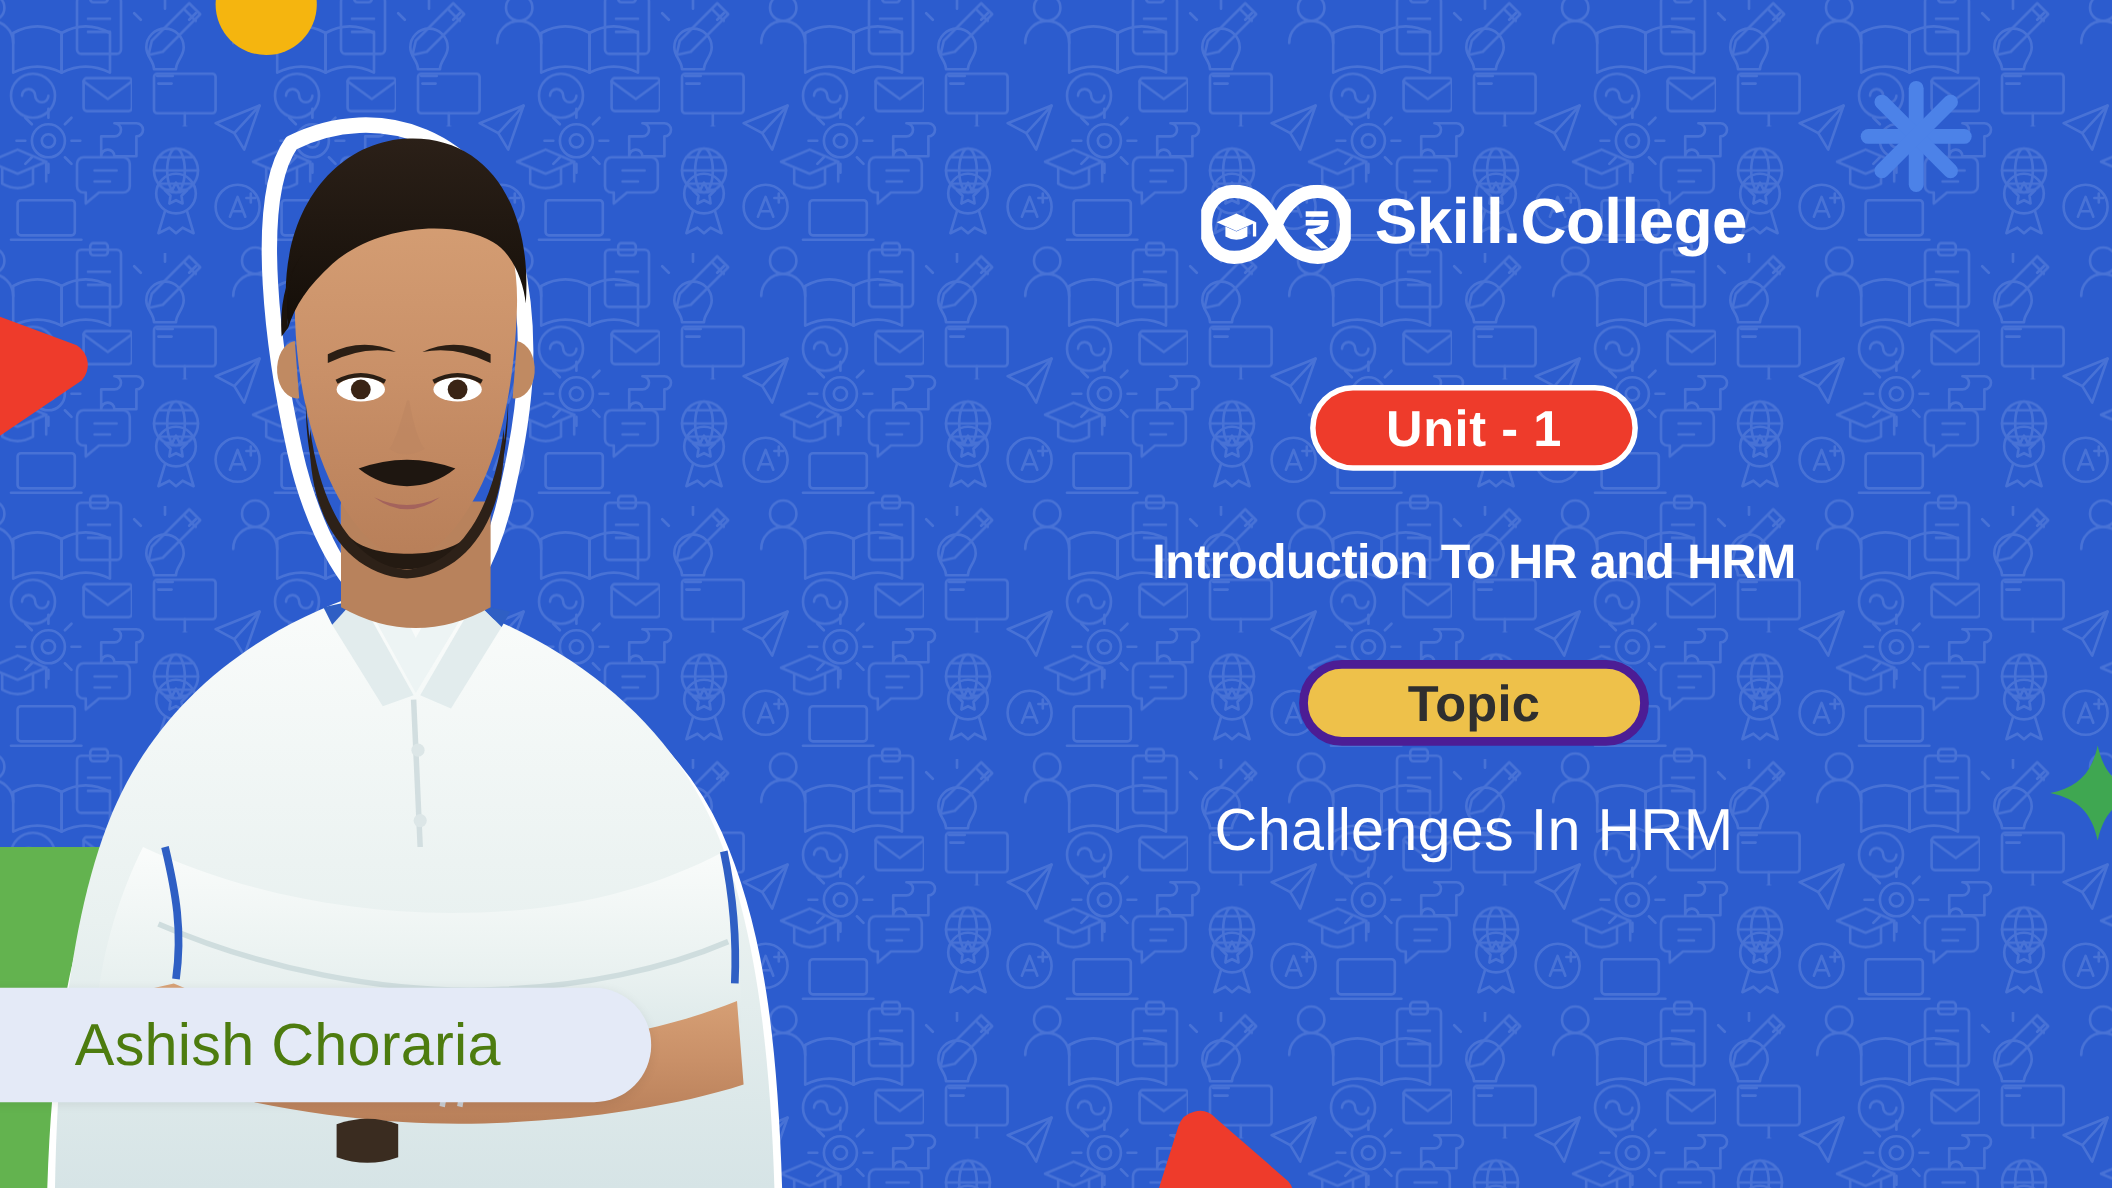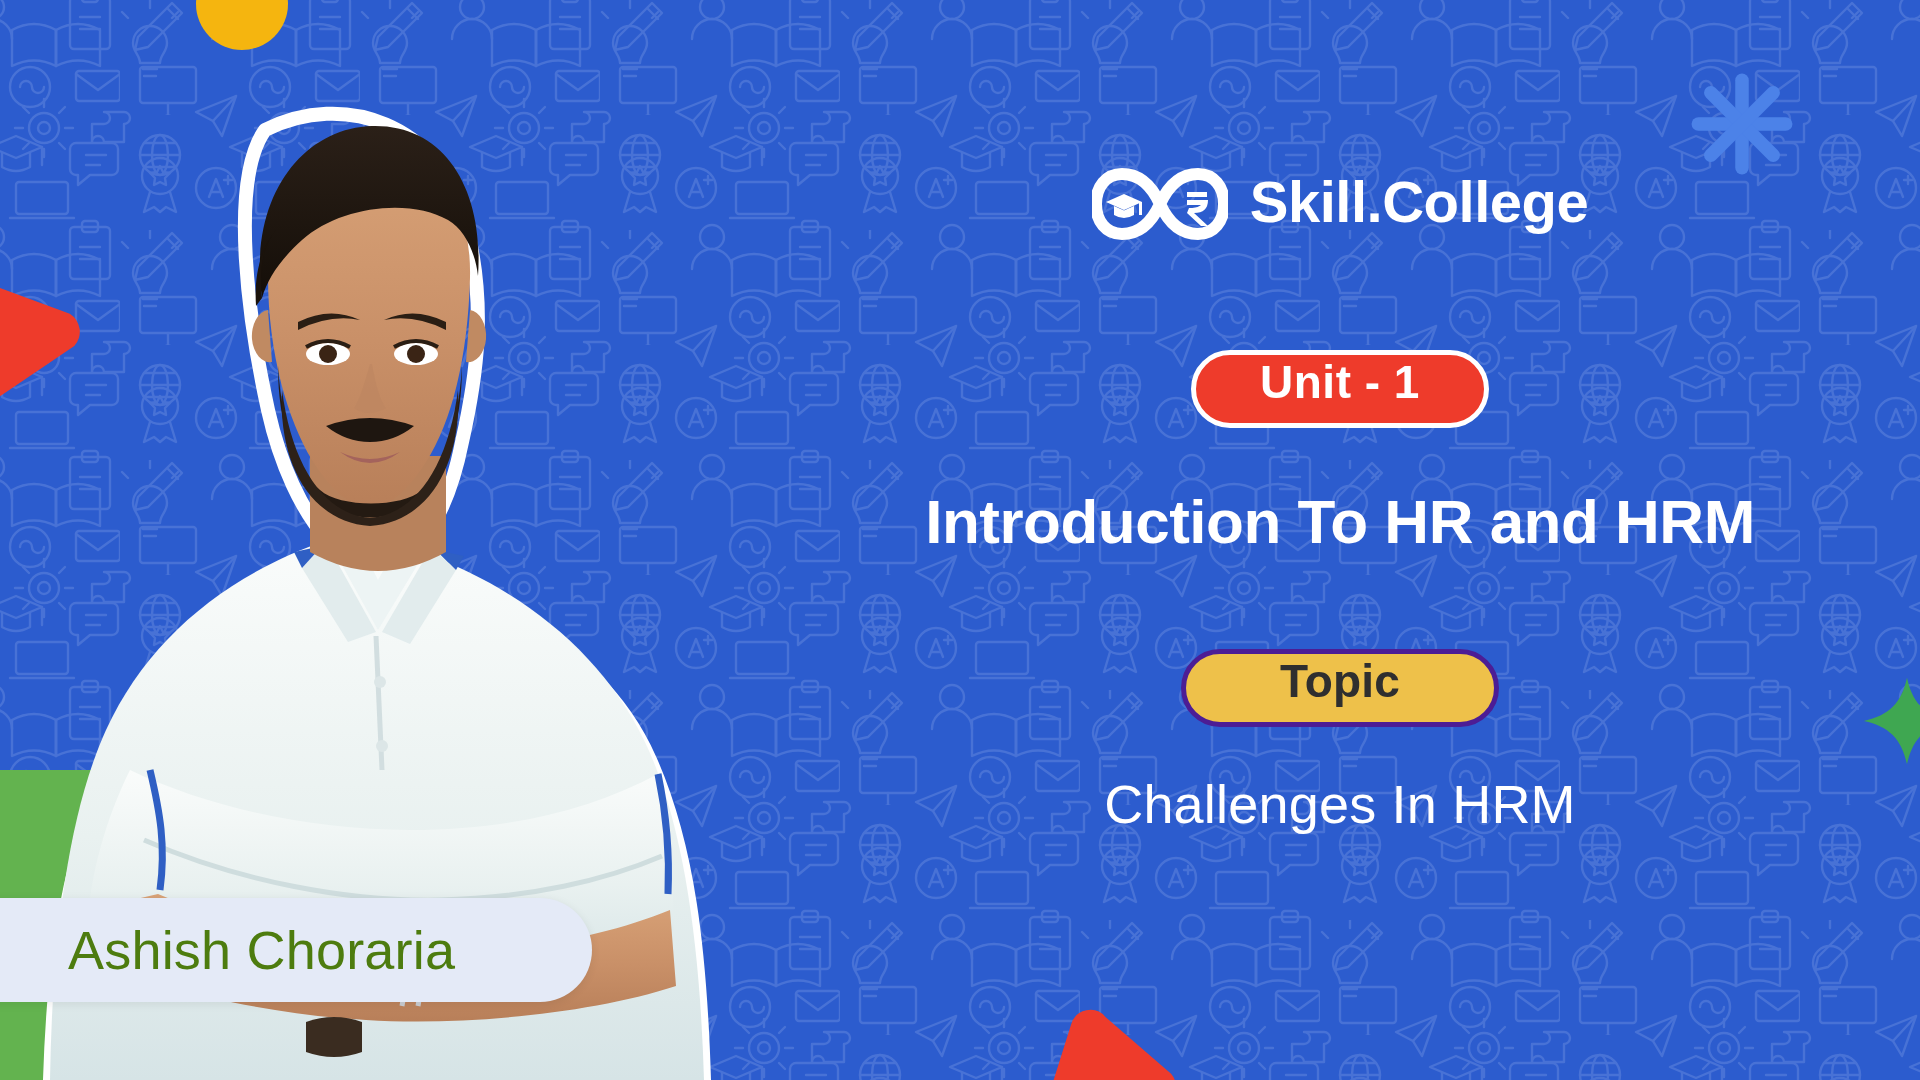--- a/index.html
+++ b/index.html
@@ -129,50 +129,52 @@
   
   .unit-badge {
     margin-top:110px;
     min-width:298px;
     height:78px;
     padding:0 46px;
     background:#EE3B2B;
     border:5px solid #FFFFFF;
     border-radius:42px;
     display:flex;
+    align-items:center;
     justify-content:center;
   }
   .unit-badge-text {
     color:#FFFFFF;
     font-size:46px;
     font-weight:700;
     letter-spacing:0.5px;
     white-space:nowrap;
   }
 
   
   .unit-title {
     margin-top:58px;
     color:#FFFFFF;
-    font-size:62px;
+    font-size:44px;
     font-weight:700;
     letter-spacing:-0.5px;
     white-space:nowrap;
   }
 
   
   .topic-badge {
-    margin-top:92px;
+    margin-top:64px;
     min-width:318px;
     height:78px;
     padding:0 48px;
     background:#EEC14A;
-    border:5px solid #4c1d95;
+    border:8px solid #4c1d95;
     border-radius:42px;
     display:flex;
+    align-items:center;
     justify-content:center;
   }
   .topic-badge-text {
     color:#2F2F2F;
     font-size:46px;
     font-weight:700;
     letter-spacing:0.2px;
     white-space:nowrap;
   }
 

